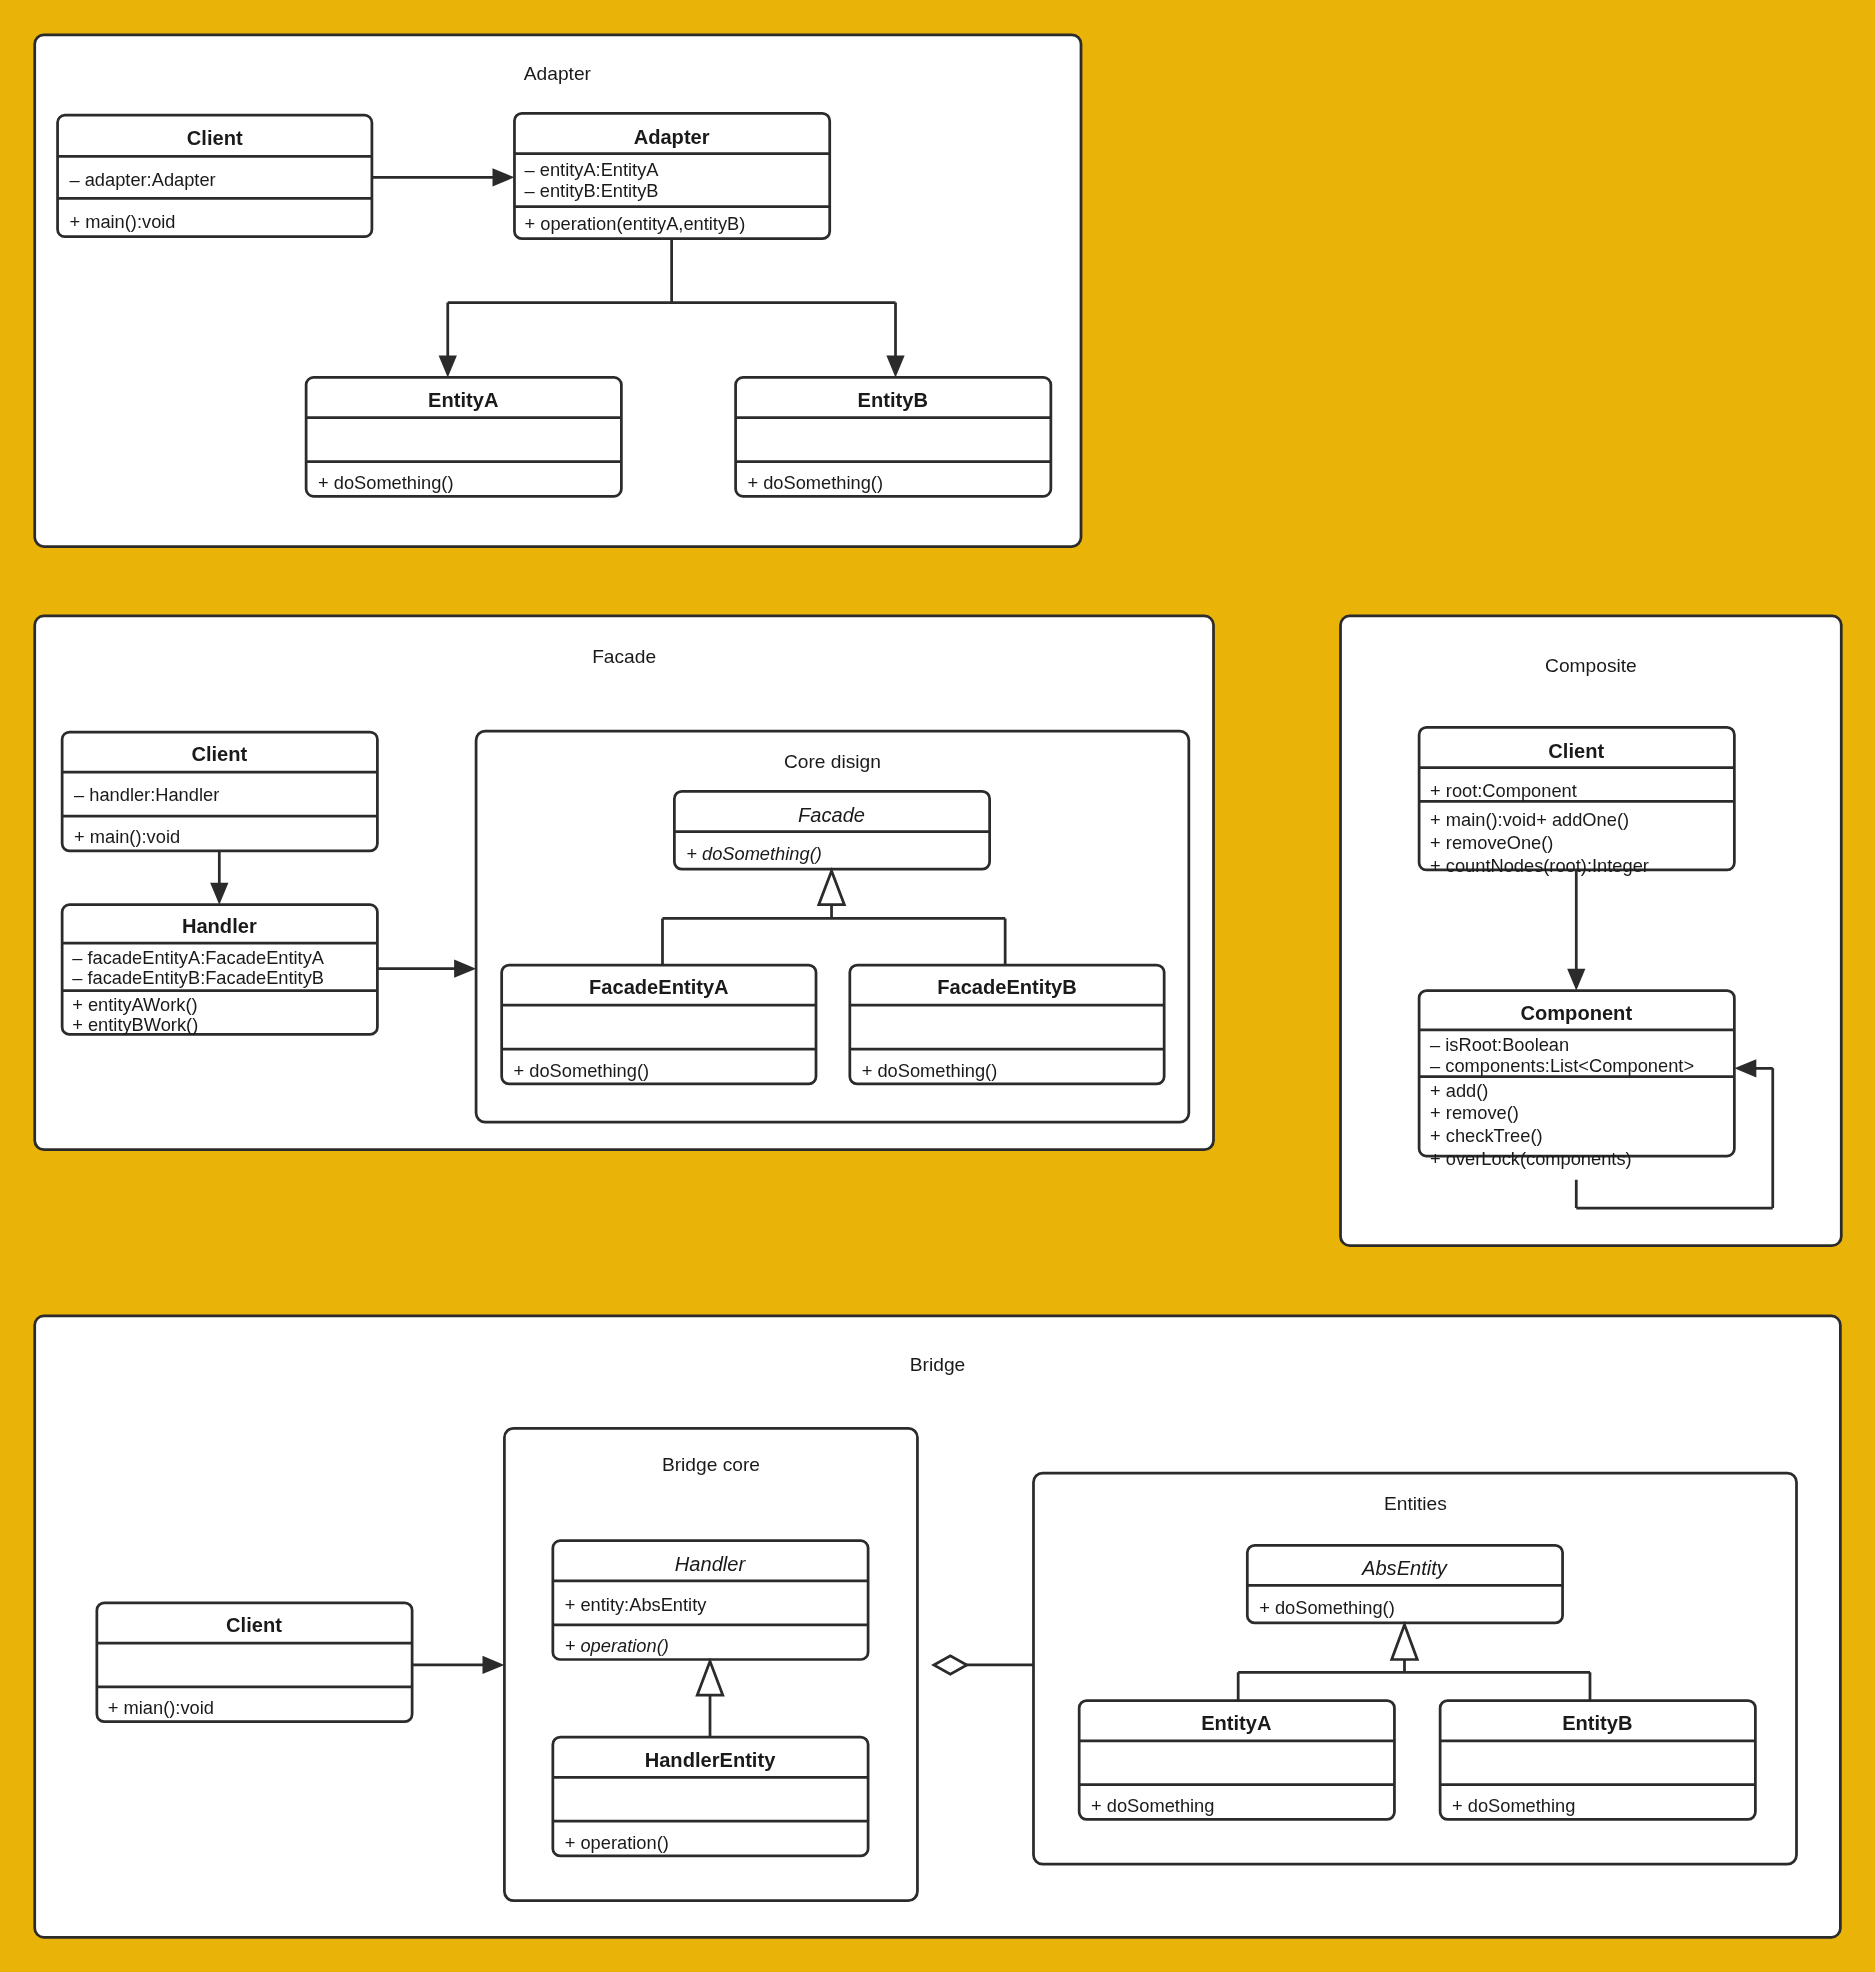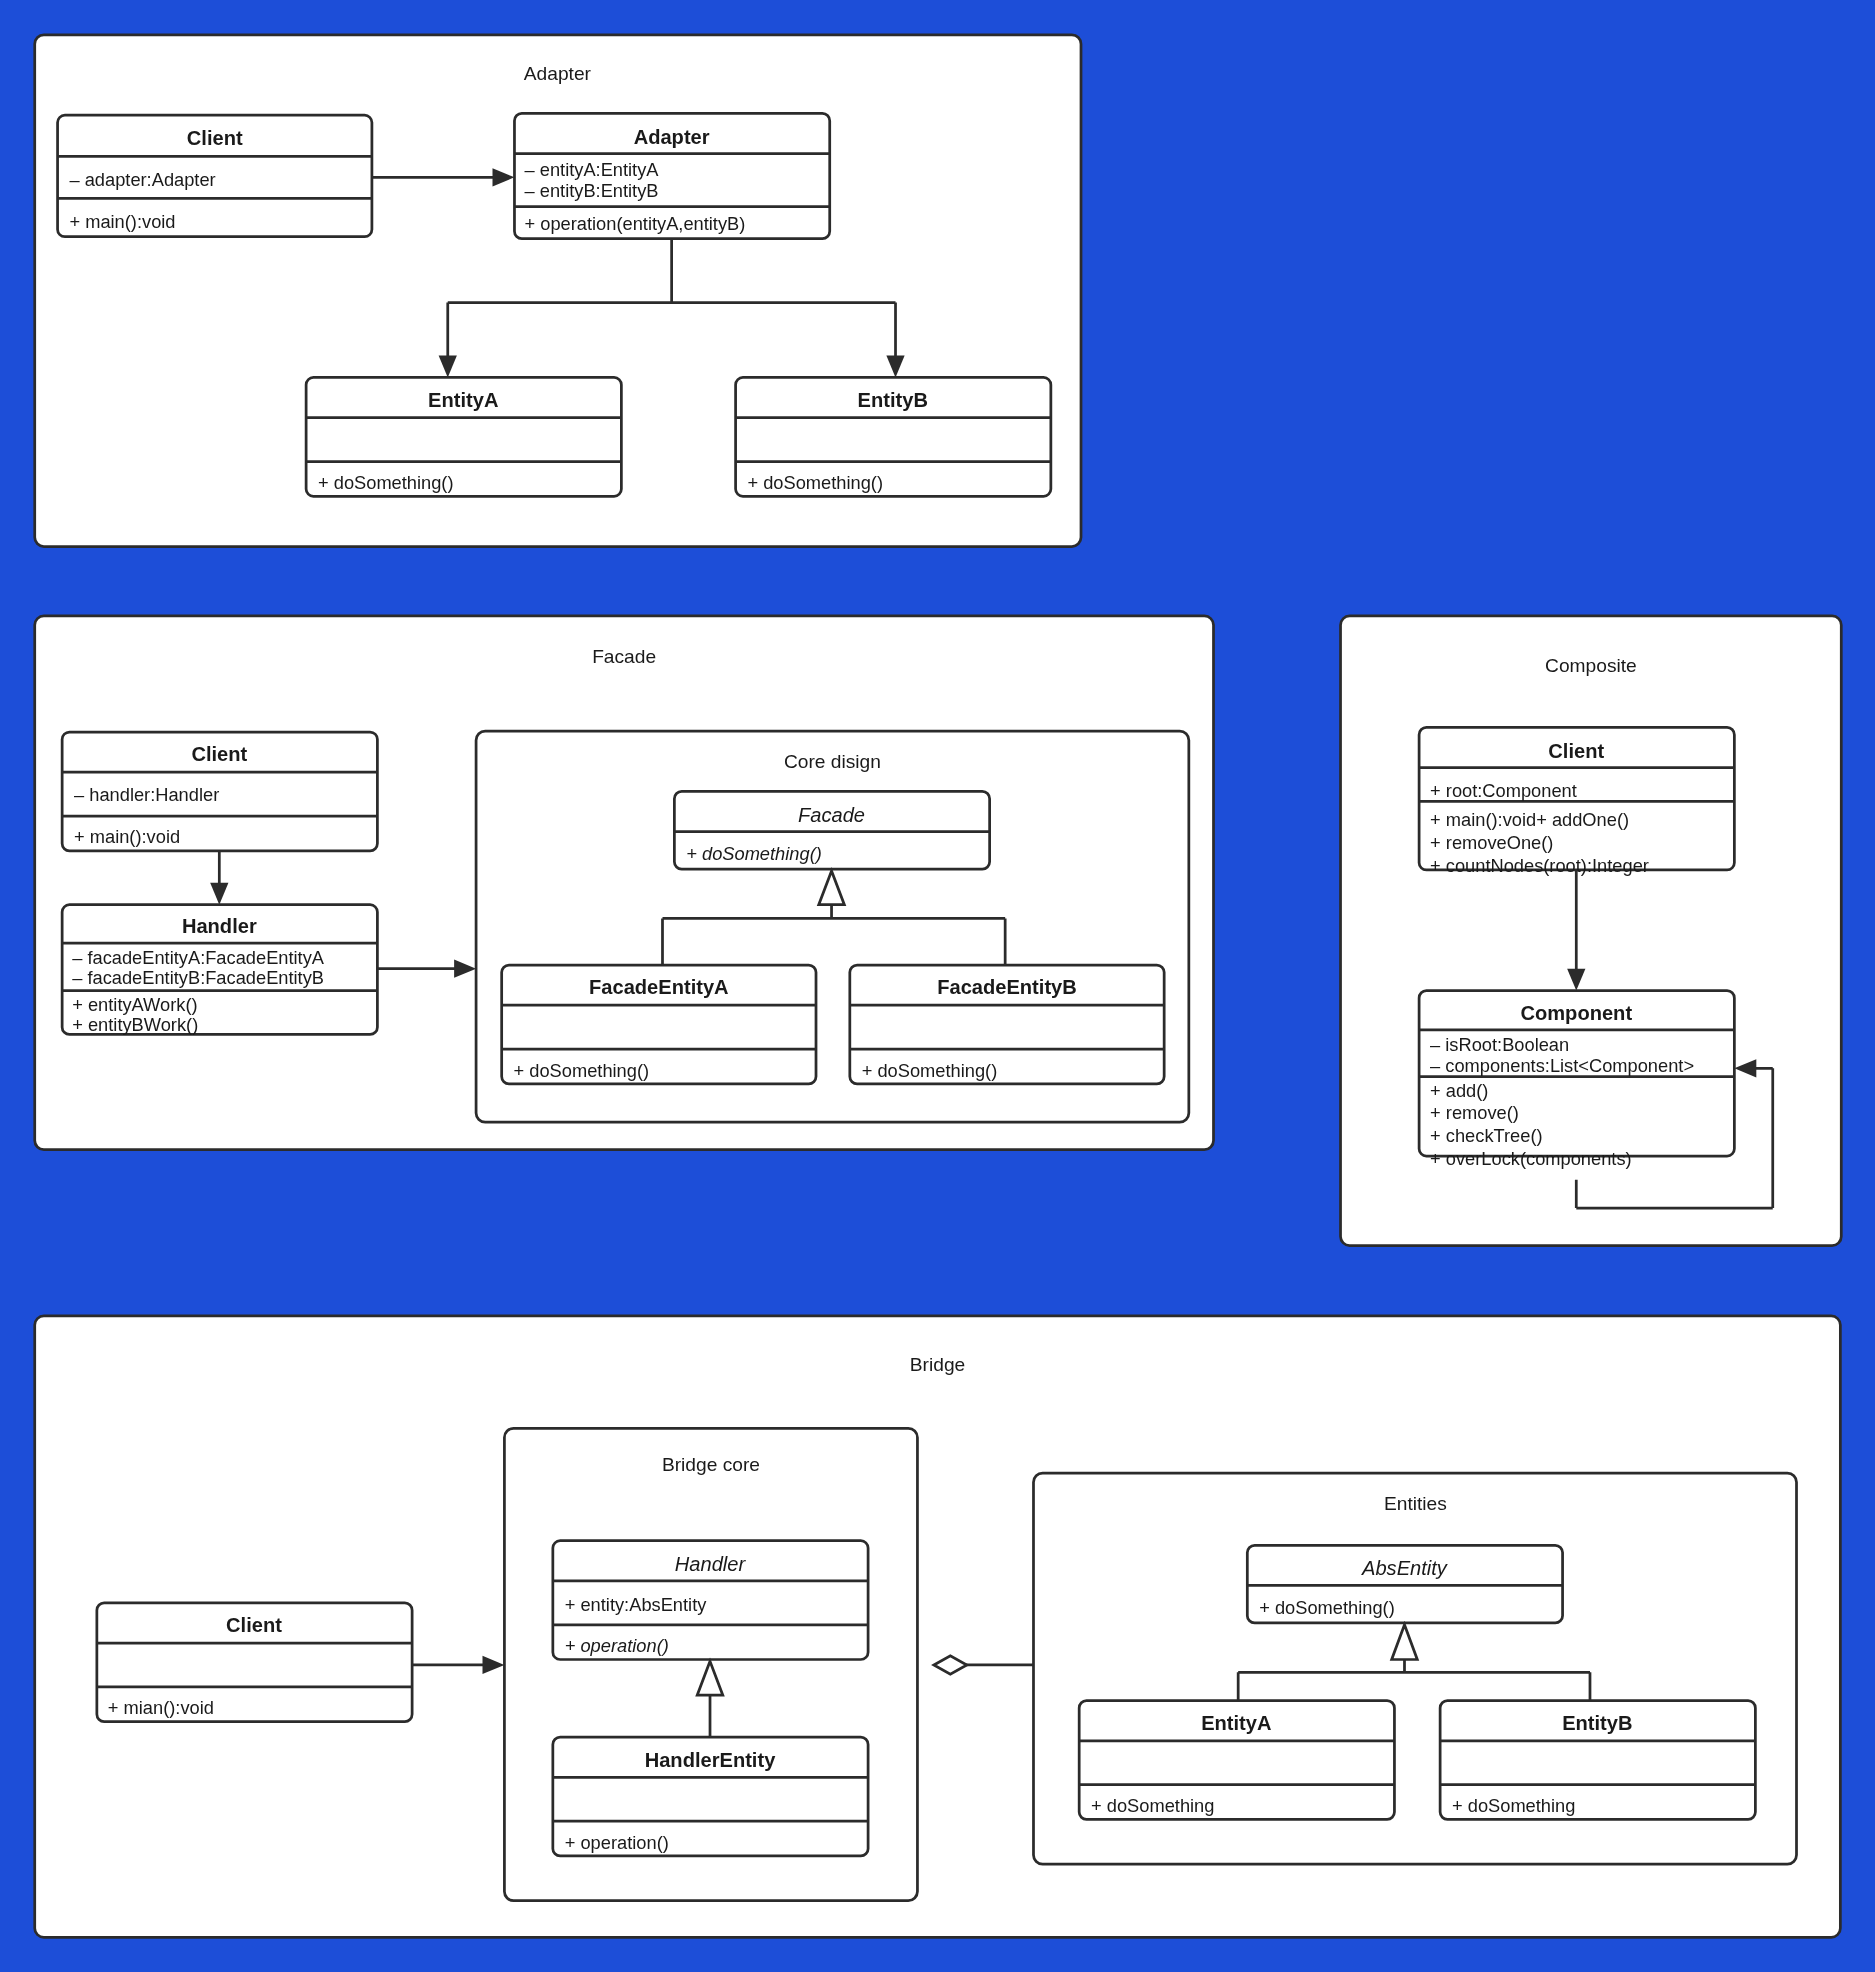--- a/index.html
+++ b/index.html
@@ -9,21 +9,21 @@
   }
   body {
     width: 1876px;
     height: 1973px;
     font-family: "Liberation Sans", sans-serif;
   }
   #diagram-root {
     position: relative;
     width: 1876px;
     height: 1973px;
-    background: #1d4ed8;
+    background: #eab308;
   }
   svg.diagram-canvas {
     position: absolute;
     top: 0; left: 0;
     width: 1876px;
     height: 1973px;
     display: block;
   }
   .grp-rect {
     fill: #ffffff;

